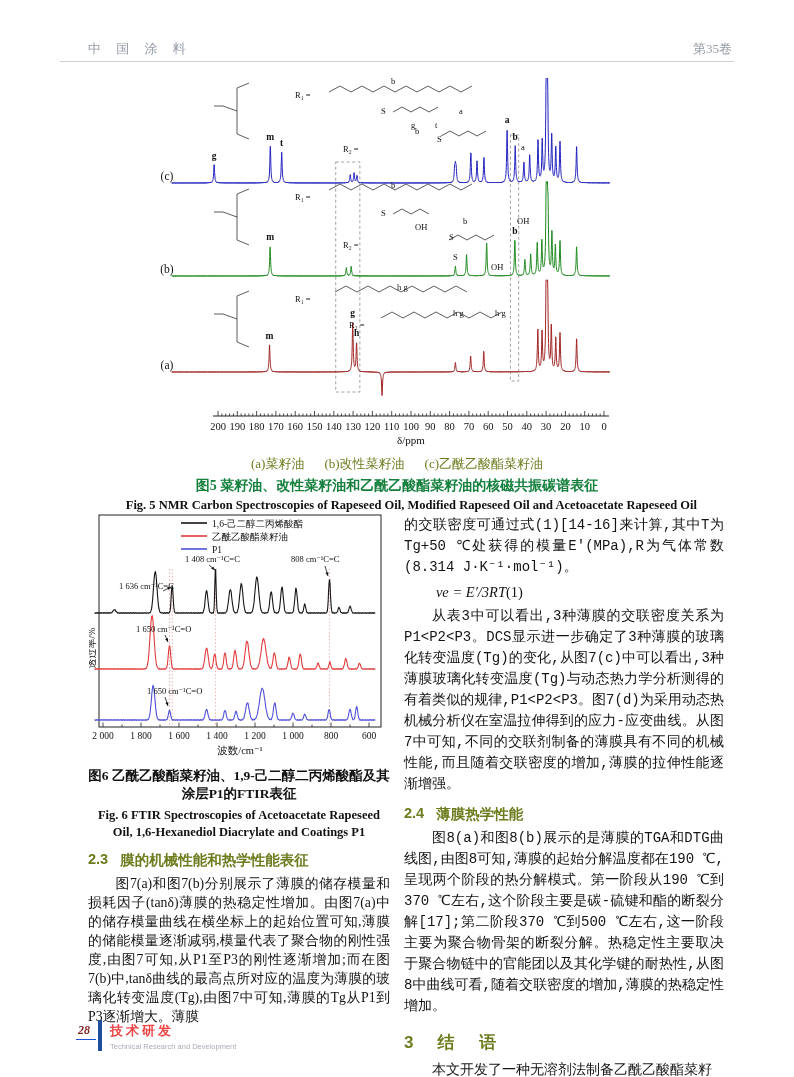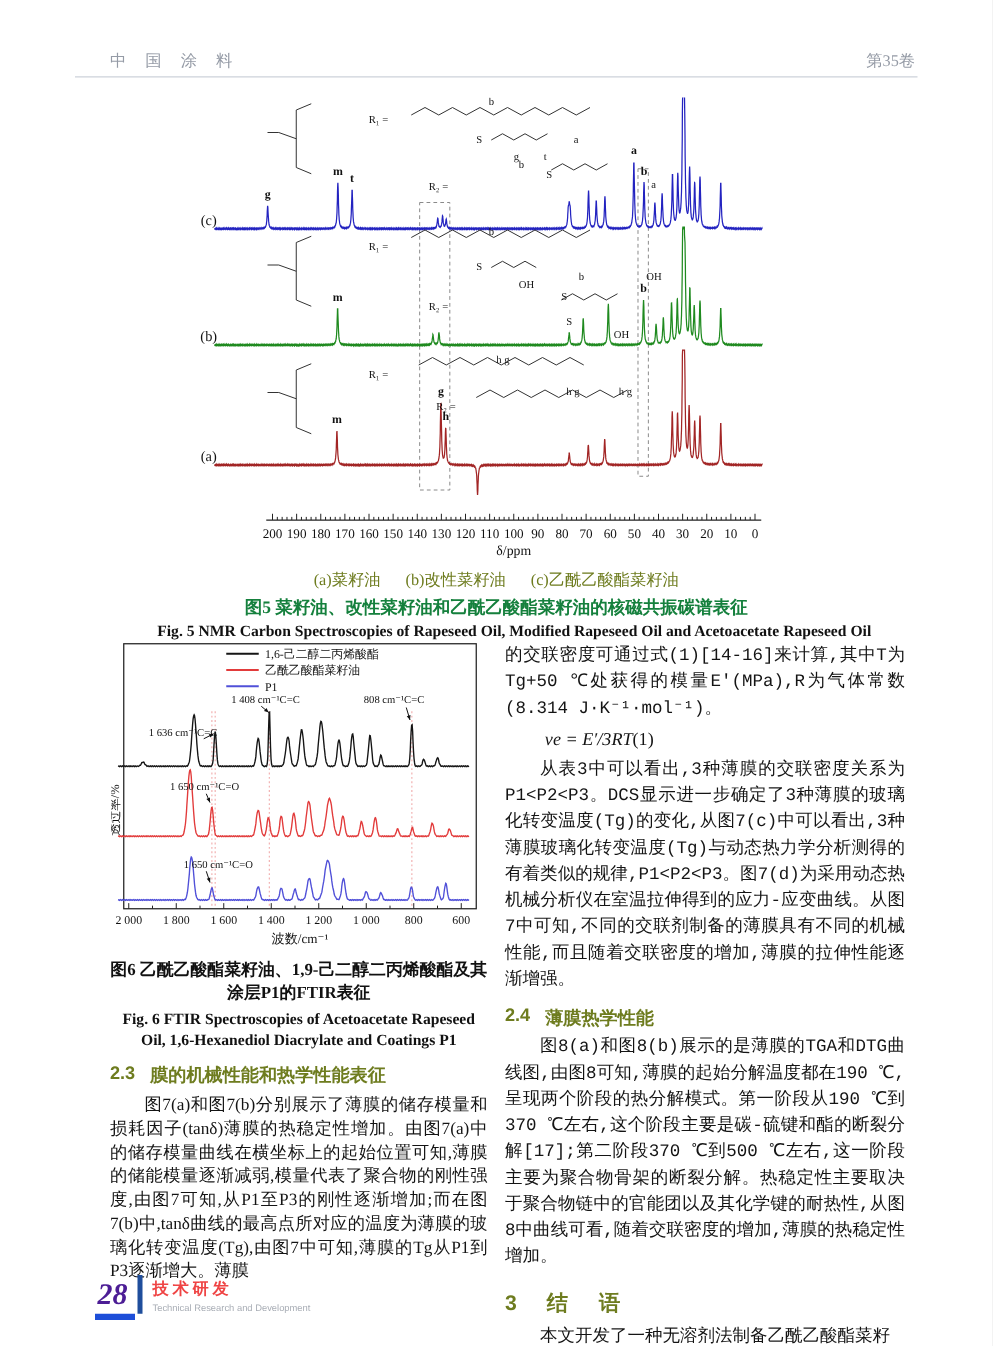--- a/index.html
+++ b/index.html
@@ -31,22 +31,22 @@
   .noindent{text-indent:0;}
   .equation{display:flex;justify-content:flex-start;margin:3px 0 3px 0;font-size:14.5px;line-height:22px;}
   .equation .eq{font-style:italic;padding-left:2.2em;}
   .equation .eqnum{font-style:normal;padding-right:2px;}
   .sec3{display:flex;align-items:baseline;margin:14px 0 6px 0;color:#6e7c1f;font-weight:bold;
         font-size:17px;font-family:"Liberation Sans","DejaVu Sans",sans-serif;}
   .sec3 .num{margin-right:24px;}
   .sec3 .ttl{letter-spacing:10px;}
   
   .ftr{position:absolute;left:76px;top:1020px;display:flex;align-items:flex-start;}
-  .pnum{font-style:italic;font-weight:bold;font-size:24px;color:#4c1d95;padding:3px 6px 1px 2px;
-        border-bottom:5px solid #1d4ed8;}
+  .pnum{font-style:italic;font-weight:bold;font-size:12px;color:#7f1d1d;padding:3px 6px 1px 2px;
+        border-bottom:1px solid #1d4ed8;}
   .fbar{width:4px;height:31px;background:#1f4e9c;margin:0 8px 0 2px;}
   .flabels{padding-top:2px;}
   .fzh{font-size:13px;font-weight:bold;color:#ef4444;letter-spacing:3px;
        font-family:"Liberation Sans","DejaVu Sans",sans-serif;}
   .fen{font-size:7.5px;color:#a8adb5;margin-top:2px;font-family:"Liberation Sans","DejaVu Sans",sans-serif;}
   svg{display:block;}
 </style>
 </head>
 <body>
 

